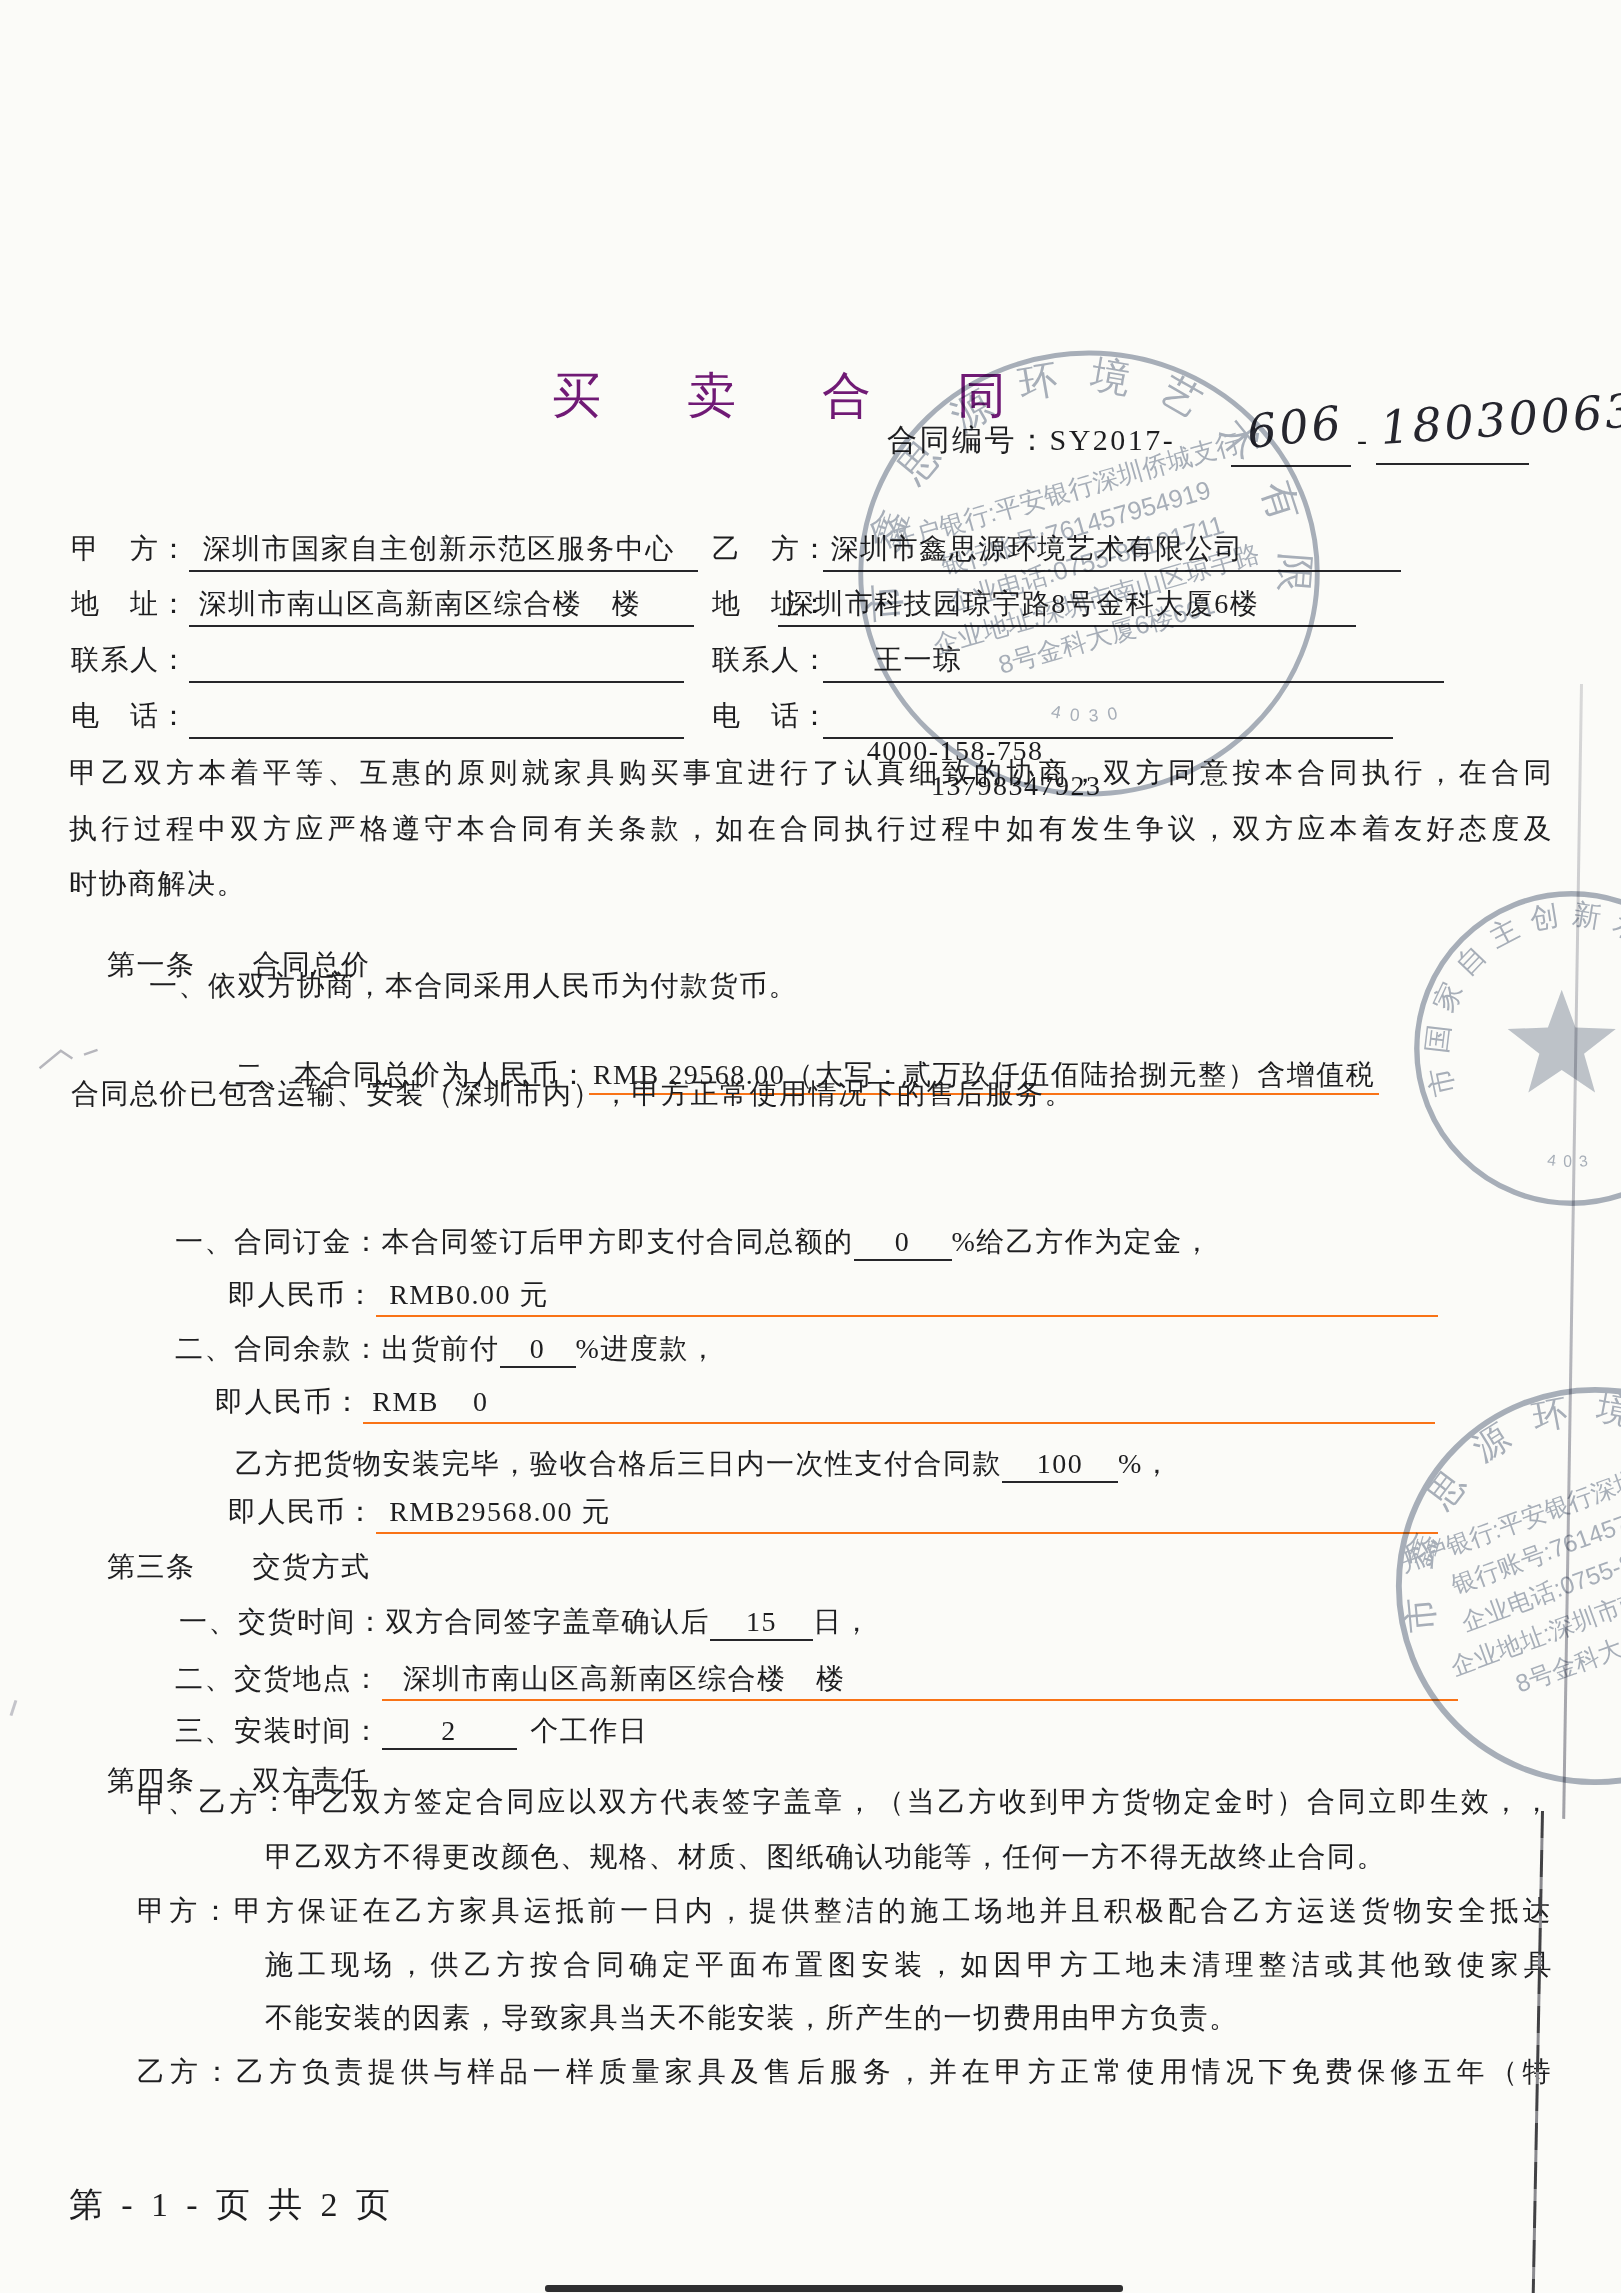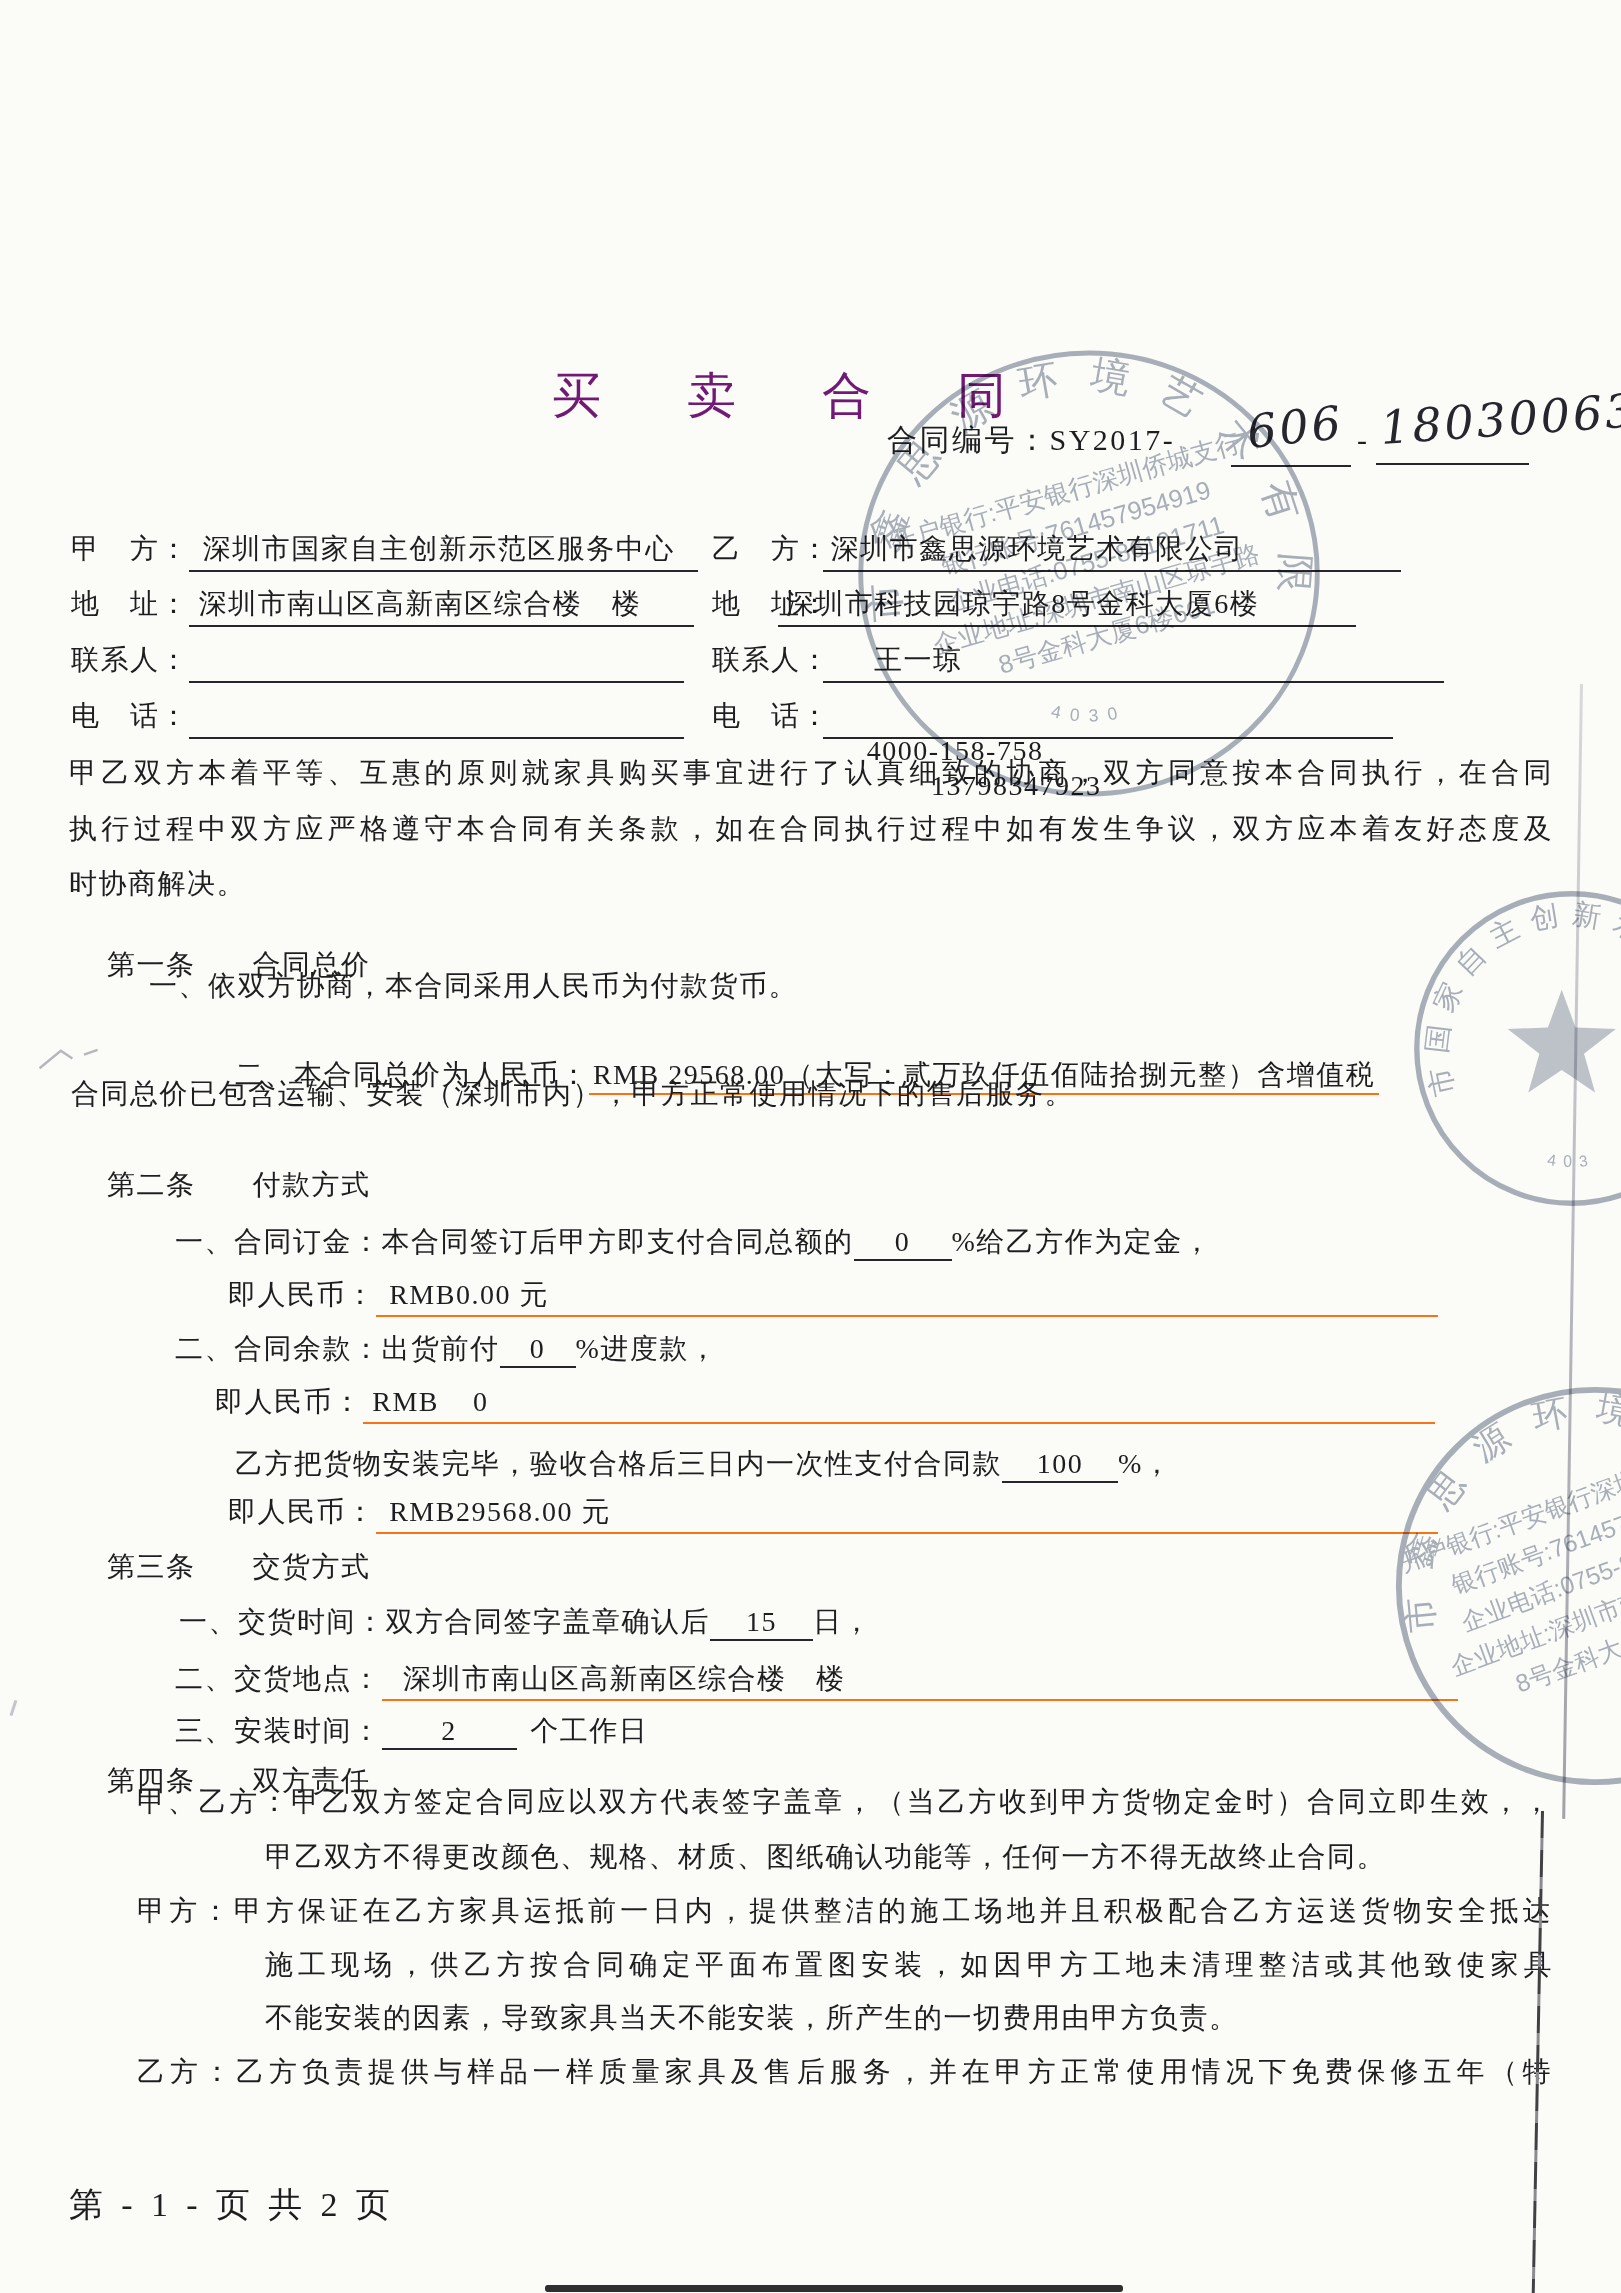--- a/index.html
+++ b/index.html
@@ -65,23 +65,20 @@
 
   <div class="ln" style="left:73px;top:912px;">
     <span>第一条</span><span style="margin-left:57px;">合同总价</span>
   </div>
   <div class="ln" style="left:149px;top:968px;">一、依双方协商，本合同采用人民币为付款货币。</div>
   <div class="ln" style="left:201px;top:1022px;">
     <span>二、本合同总价为人民币：</span><span class="useg">RMB 29568.00（大写：贰万玖仟伍佰陆拾捌元整）含增值税</span>
   </div>
   <div class="ln" style="left:71px;top:1076px;">合同总价已包含运输、安装（深圳市内），甲方正常使用情况下的售后服务。</div>
 
-  <div class="ln" style="left:73px;top:1132px;">
-    <span>第二条</span><span style="margin-left:57px;">付款方式</span>
-  </div>
   <div class="ln" style="left:141px;top:1189px;">
     <span>一、合同订金：本合同签订后甲方即支付合同总额的</span><span class="blank" style="width:98px;">0</span><span>%给乙方作为定金，</span>
   </div>
   <div class="ln" style="left:194px;top:1242px;">
     <span>即人民币：</span><span class="useg" style="display:inline-block;width:1045px;padding-left:13.7px;">RMB0.00 元</span>
   </div>
   <div class="ln" style="left:141px;top:1296px;">
     <span>二、合同余款：出货前付</span><span class="blank" style="width:76px;">0</span><span>%进度款，</span>
   </div>
   <div class="ln" style="left:181px;top:1349px;">

